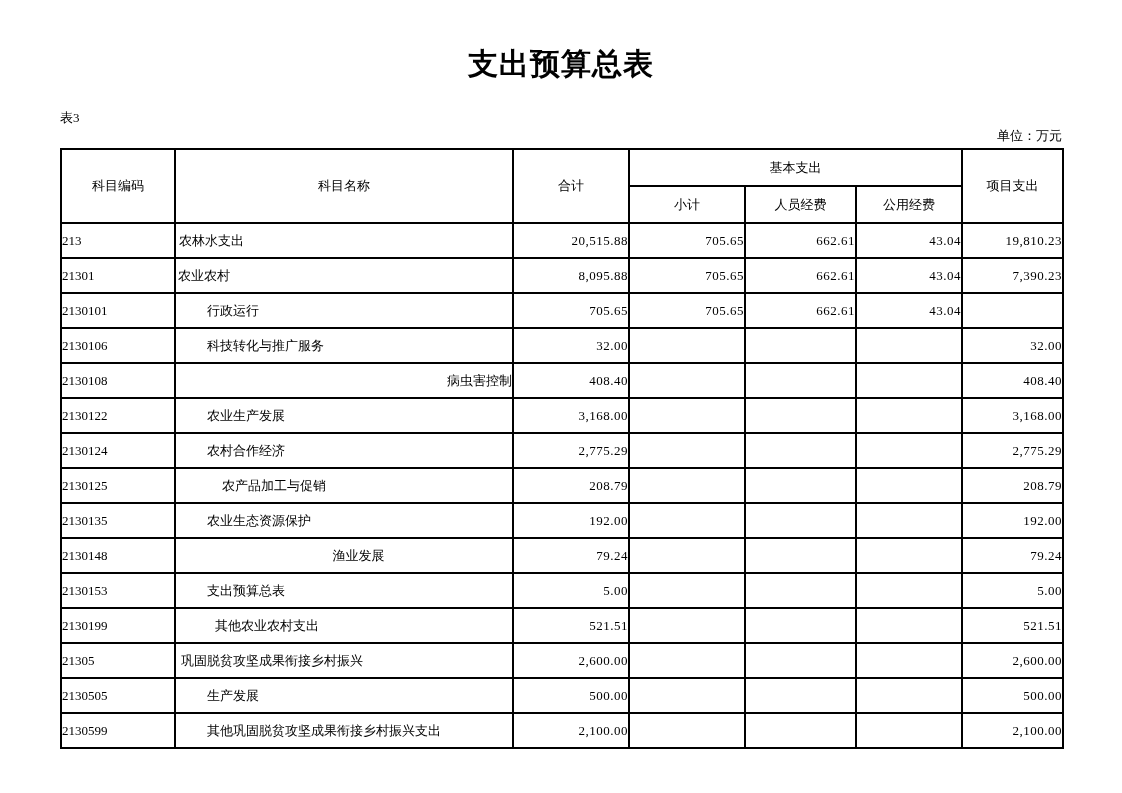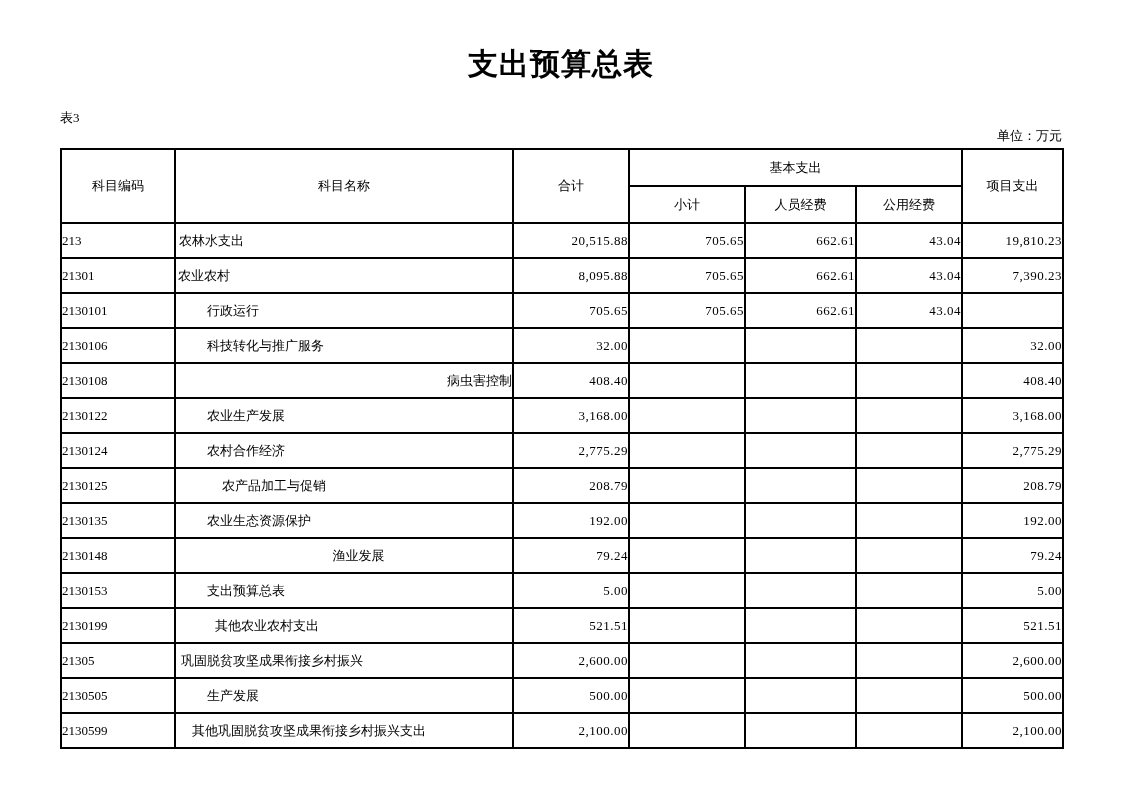--- a/index.html
+++ b/index.html
@@ -217,21 +217,21 @@
           <td class="cell-code">2130505</td>
           <td class="cell-name" style="padding-left: 31px;">生产发展</td>
           <td class="cell-num">500.00</td>
           <td class="cell-num"></td>
           <td class="cell-num"></td>
           <td class="cell-num"></td>
           <td class="cell-num">500.00</td>
         </tr>
         <tr>
           <td class="cell-code">2130599</td>
-          <td class="cell-name" style="padding-left: 16px;">其他巩固脱贫攻坚成果衔接乡村振兴支出</td>
+          <td class="cell-name" style="padding-left: 31px;">其他巩固脱贫攻坚成果衔接乡村振兴支出</td>
           <td class="cell-num">2,100.00</td>
           <td class="cell-num"></td>
           <td class="cell-num"></td>
           <td class="cell-num"></td>
           <td class="cell-num">2,100.00</td>
         </tr>
       </tbody>
   </table>
 
 </div>

